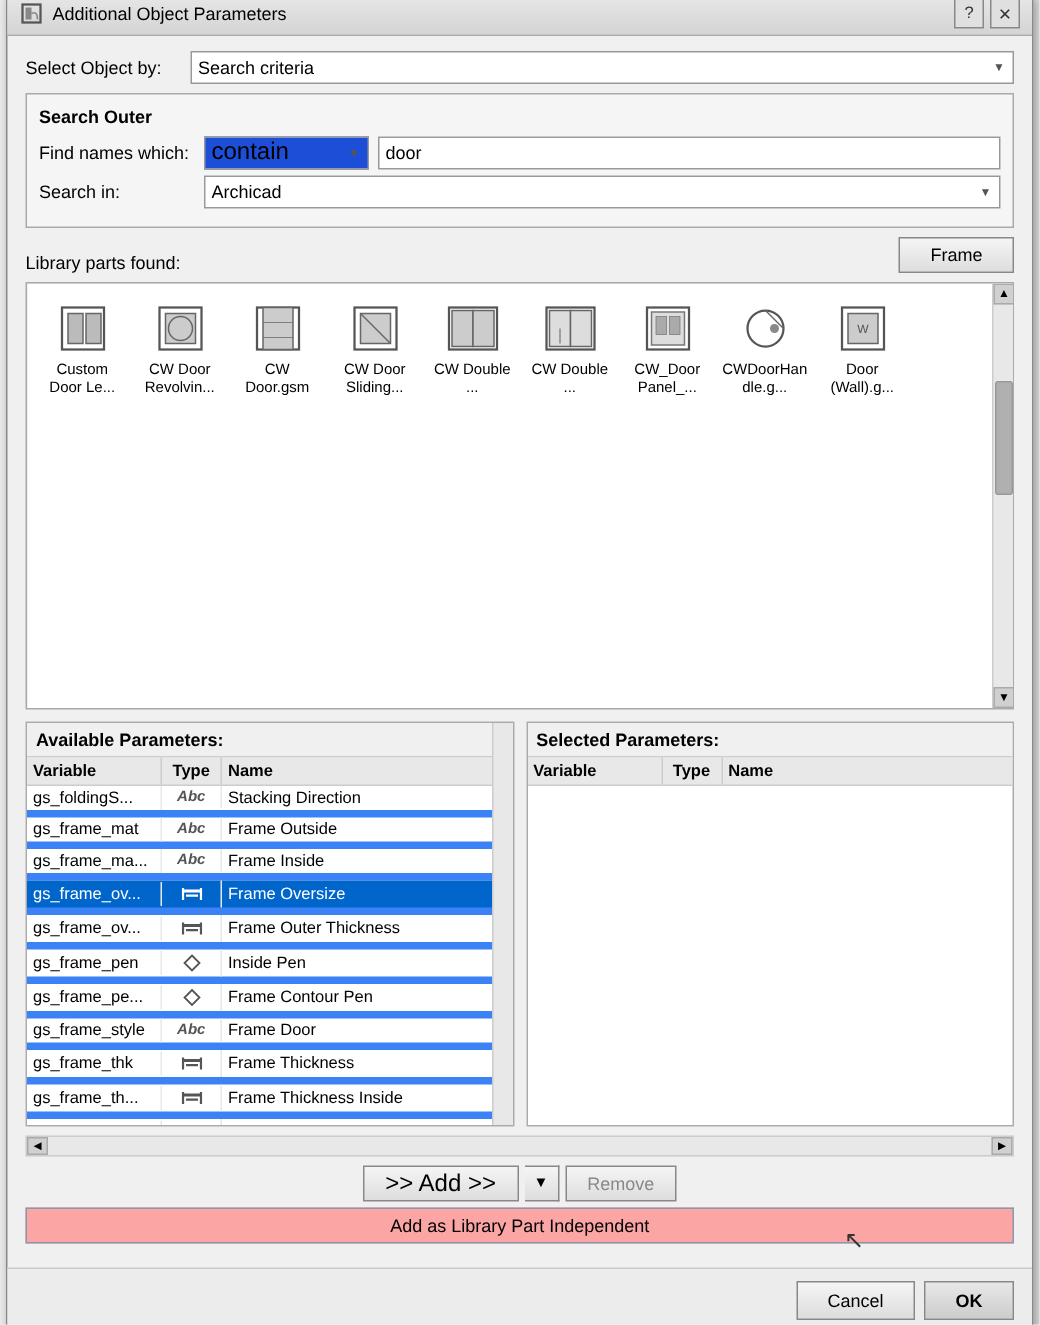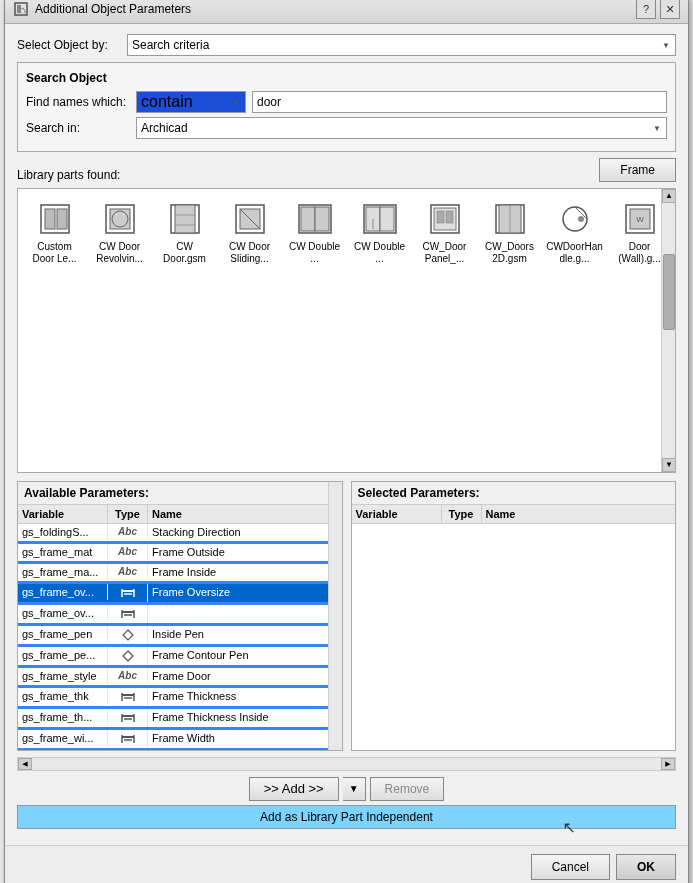--- a/index.html
+++ b/index.html
@@ -267,22 +267,22 @@
     }
     .params-header .col-var { width: 90px; padding: 3px 4px; border-right: 1px solid #ccc; }
     .params-header .col-type { width: 40px; padding: 3px 4px; border-right: 1px solid #ccc; }
     .params-header .col-name { flex: 1; padding: 3px 4px; }
     .params-body {
       flex: 1;
       overflow-y: auto;
     }
     .param-row {
       display: flex;
-      align-items: flex-start;
-      border-bottom: 3px solid #3b82f6;
+      align-items: center;
+      border-bottom: 5px solid #3b82f6;
       cursor: pointer;
       min-height: 20px;
     }
     .param-row.selected { background: #0066cc; color: white; }
     .param-row.selected .param-type-icon { filter: brightness(5); }
     .col-var { width: 90px; padding: 2px 4px; font-size: 11px; overflow: hidden; text-overflow: ellipsis; white-space: nowrap; border-right: 1px solid #e8e8e8; }
     .col-type { width: 40px; padding: 2px 4px; border-right: 1px solid #e8e8e8; display: flex; align-items: center; justify-content: center; }
     .col-name { flex: 1; padding: 2px 4px; font-size: 11px; }
     .param-type-icon {
       font-size: 12px;
@@ -296,21 +296,21 @@
       display: flex;
       gap: 4px;
       margin-bottom: 4px;
       justify-content: center;
     }
     .add-btn {
       padding: 3px 14px;
       height: 24px;
       border: 1px solid #888;
       background: linear-gradient(to bottom, #f5f5f5, #ddd);
-      font-size: 13px;
+      font-size: 16px;
       cursor: pointer;
     }
     .add-dropdown-btn {
       padding: 3px 6px;
       height: 24px;
       border: 1px solid #888;
       border-left: none;
       background: linear-gradient(to bottom, #f5f5f5, #ddd);
       font-size: 10px;
       cursor: pointer;
@@ -322,21 +322,21 @@
       background: linear-gradient(to bottom, #f5f5f5, #ddd);
       font-size: 12px;
       cursor: pointer;
       color: #888;
     }
     .add-lib-btn {
       display: block;
       width: 100%;
       text-align: center;
       padding: 4px;
-      background: #7dd3fc;
+      background: #fca5a5;
       border: 1px solid #8899aa;
       font-size: 12px;
       cursor: pointer;
       color: #000;
     }
     .dialog-footer {
       display: flex;
       justify-content: flex-end;
       gap: 6px;
       padding: 8px 12px;
@@ -384,21 +384,21 @@
     <div class="row">
       <span class="label">Select Object by:</span>
       <div class="select-container" style="flex:1;">
         <select>
           <option>Search criteria</option>
         </select>
       </div>
     </div>
 
     <div class="search-object-group">
-      <div class="search-object-title">Search Object</div>
+      <div class="search-object-title">Search Outer</div>
 
       <div class="find-row">
         <span class="find-label">Find names which:</span>
         <div class="find-select-wrap">
           <select>
             <option>contain</option>
             <option>start with</option>
             <option>end with</option>
             <option>equal</option>
           </select>
@@ -498,30 +498,20 @@
             <svg class="door-svg" viewBox="0 0 36 36">
               <rect x="4" y="4" width="28" height="28" fill="none" stroke="#555" stroke-width="1.5"></rect>
               <rect x="7" y="7" width="22" height="22" fill="#ddd" stroke="#777" stroke-width="1"></rect>
               <rect x="10" y="10" width="7" height="12" fill="#aaa" stroke="#777" stroke-width="0.5"></rect>
               <rect x="19" y="10" width="7" height="12" fill="#aaa" stroke="#777" stroke-width="0.5"></rect>
             </svg>
           </div>
           <span class="lib-item-label">CW_Door Panel_...</span>
         </div>
 
-        <div class="lib-item">
-          <div class="lib-item-icon">
-            <svg class="door-svg" viewBox="0 0 36 36">
-              <rect x="4" y="4" width="28" height="28" fill="none" stroke="#555" stroke-width="1.5"></rect>
-              <rect x="7" y="4" width="22" height="28" fill="#ccc" stroke="#666" stroke-width="1"></rect>
-              <line x1="18" y1="4" x2="18" y2="32" stroke="#666" stroke-width="0.5"></line>
-            </svg>
-          </div>
-          <span class="lib-item-label">CW_Doors 2D.gsm</span>
-        </div>
 
         <div class="lib-item">
           <div class="lib-item-icon">
             <svg class="door-svg" viewBox="0 0 36 36">
               <circle cx="18" cy="18" r="12" fill="none" stroke="#555" stroke-width="1.5"></circle>
               <line x1="18" y1="6" x2="30" y2="18" stroke="#666" stroke-width="1"></line>
               <circle cx="24" cy="18" r="3" fill="#888"></circle>
             </svg>
           </div>
           <span class="lib-item-label">CWDoorHandle.g...</span>
@@ -605,20 +595,21 @@
           <div class="param-row">
             <span class="col-var">gs_frame_ov...</span>
             <span class="col-type">
               <svg width="14" height="14" viewBox="0 0 14 14">
                 <rect x="1" y="4" width="12" height="2" fill="#555"></rect>
                 <line x1="1" y1="3" x2="1" y2="11" stroke="#555" stroke-width="1.5"></line>
                 <line x1="13" y1="3" x2="13" y2="11" stroke="#555" stroke-width="1.5"></line>
                 <line x1="3" y1="8" x2="11" y2="8" stroke="#555" stroke-width="1.5"></line>
               </svg>
             </span>
+            <span class="col-name">Frame Outer Thickness</span>
           </div>
 
           <div class="param-row">
             <span class="col-var">gs_frame_pen</span>
             <span class="col-type">
               <svg width="14" height="14" viewBox="0 0 14 14">
                 <path d="M7 2 L12 7 L7 12 L2 7 Z" fill="none" stroke="#555" stroke-width="1.2"></path>
               </svg>
             </span>
             <span class="col-name">Inside Pen</span>

